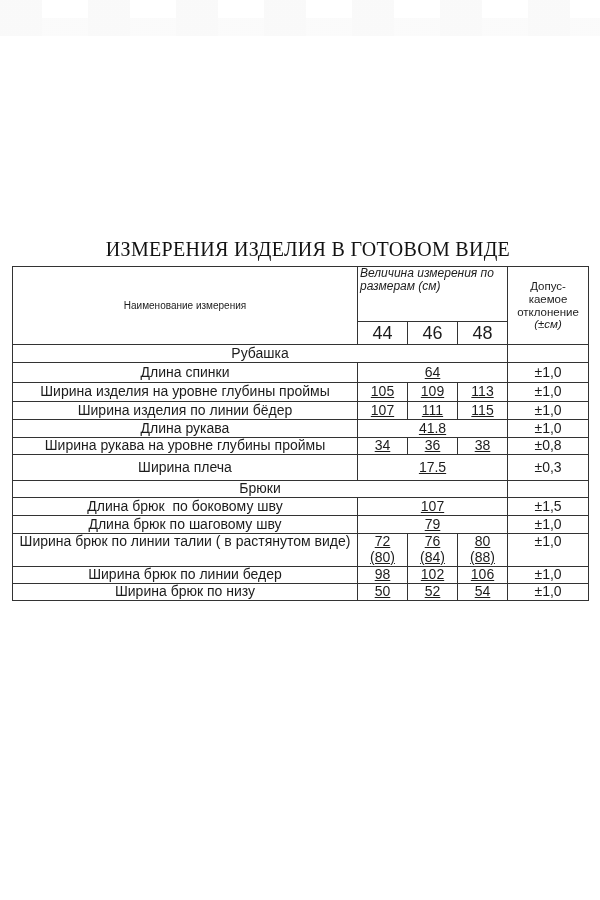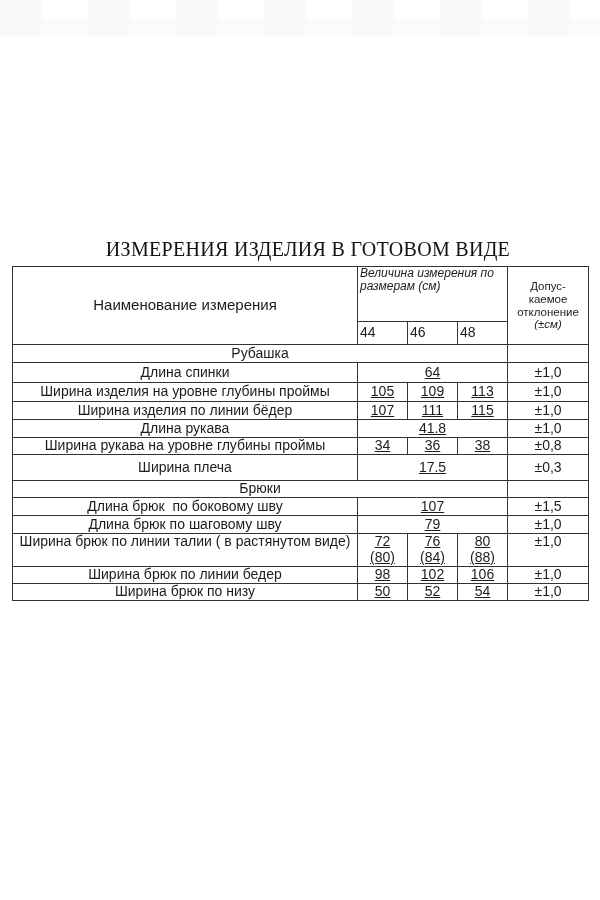--- a/index.html
+++ b/index.html
@@ -51,41 +51,41 @@
     overflow: hidden;
   }
   
   col.c-name { width: 345px; }
   col.c-sz   { width: 50px; }
   col.c-tol  { width: 81px; }
 
   .h-name {
     text-align: center;
     vertical-align: middle;
-    font-size: 15px;
+    font-size: 10px;
     padding-bottom: 24px;
   }
   .h-group {
     text-align: left;
     vertical-align: top;
     font-weight: bold;
     font-style: italic;
     font-size: 12px;
     padding: 4px 4px 0 7px;
     line-height: 1.45;
   }
   .h-tol {
     text-align: center;
     vertical-align: middle;
     font-size: 11.5px;
     line-height: 1.25;
     white-space: pre-line;
   }
   .h-tol .unit { font-style: italic; }
-  .h-size { vertical-align: middle; font-size: 14px; }
+  .h-size { text-align: center; vertical-align: middle; font-size: 18px; }
 
   .section-label { text-align: center; font-size: 14px; }
   .cell-name { text-align: center; padding-left: 5px; white-space: pre-wrap; }
   .cell-val  { text-align: center; white-space: pre-line; text-decoration: underline; }
   .cell-tol  { text-align: center; }
   .v-top { vertical-align: top; padding-top: 1px; }
 </style>
 </head>
 <body>
 

